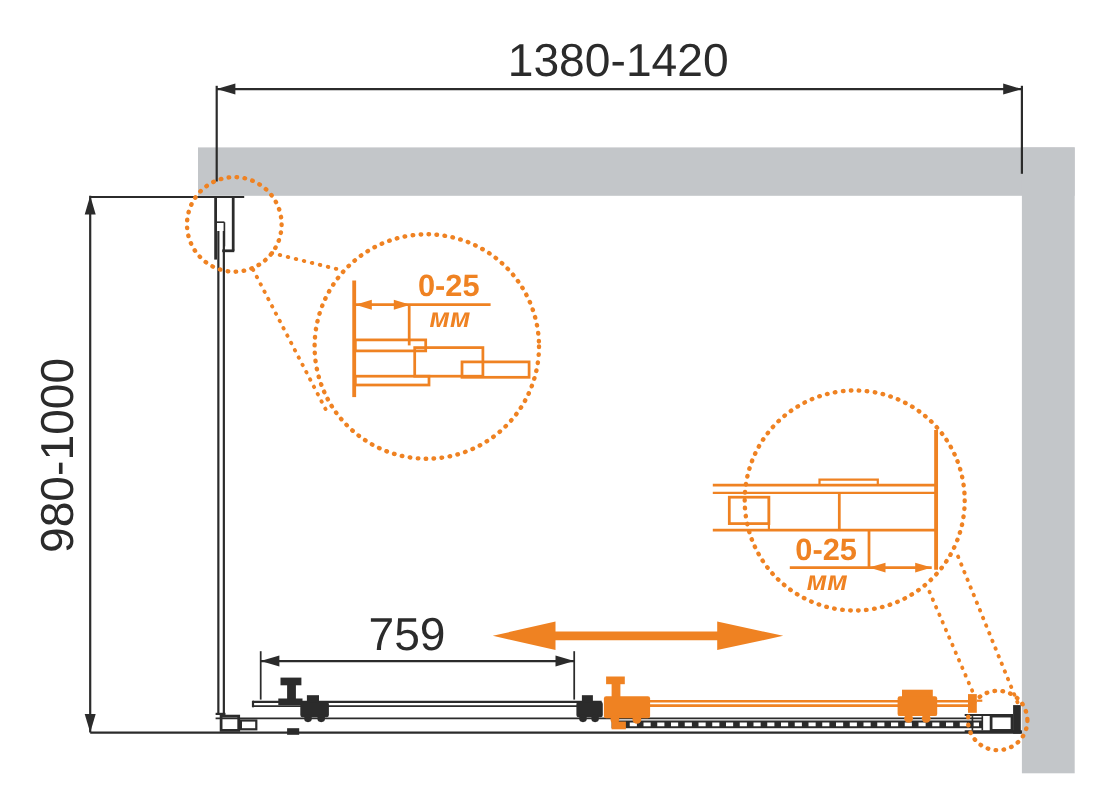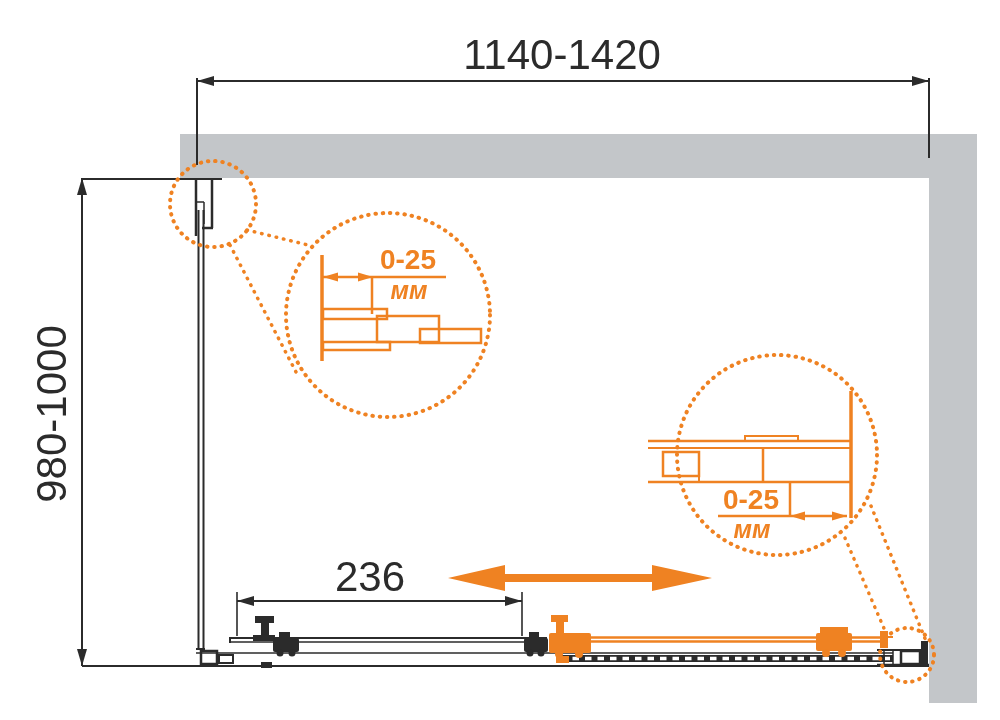--- a/index.html
+++ b/index.html
@@ -170,25 +170,25 @@
       <rect x="663" y="452" width="36" height="24" stroke-width="2.5"></rect>
       <line x1="699" y1="452" x2="699" y2="482" stroke-width="2"></line>
       <line x1="763" y1="448" x2="763" y2="482" stroke-width="2.5"></line>
       <line x1="790" y1="482" x2="790" y2="516" stroke-width="2.5"></line>
       <line x1="718" y1="516" x2="847" y2="516" stroke-width="2.5"></line>
       <polygon points="790,516 805,511.5 805,520.5" fill="#ef8222" stroke="none"></polygon>
       <polygon points="847,516 832,511.5 832,520.5" fill="#ef8222" stroke="none"></polygon>
     </g>
   </svg>
 
-  <div class="lbl" style="left:562px;top:55px;">1140-1420</div>
+  <div class="lbl" style="left:562px;top:55px;">1380-1420</div>
 
   <div class="lbl rot" style="left:52px;top:414px;">980-1000</div>
 
-  <div class="lbl" style="left:370px;top:577px;">236</div>
+  <div class="lbl" style="left:370px;top:577px;">759</div>
 
   <div class="lbl orange" style="left:408px;top:260px;">0-25</div>
   <div class="lbl orange unit" style="left:409px;top:290px;">мм</div>
 
   <div class="lbl orange" style="left:751px;top:500px;">0-25</div>
   <div class="lbl orange unit" style="left:752px;top:529px;">мм</div>
 
 </div>
 
 </body></html>

